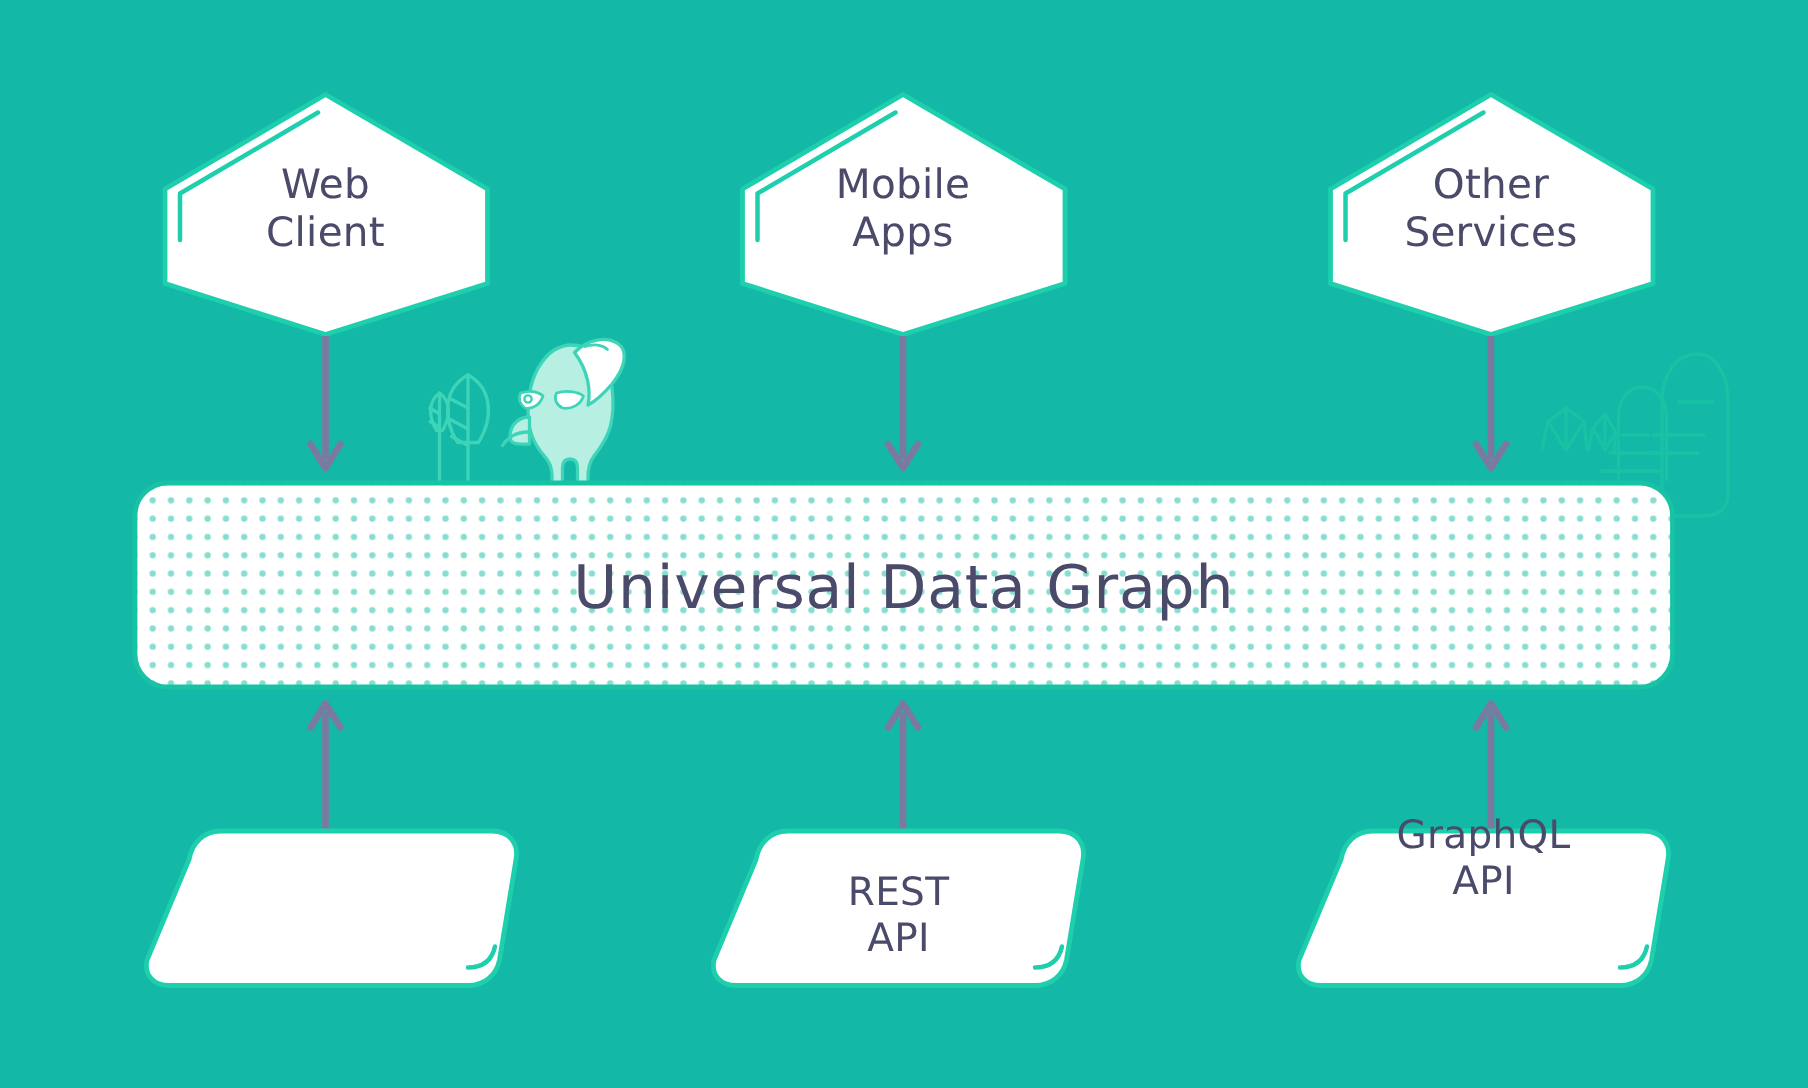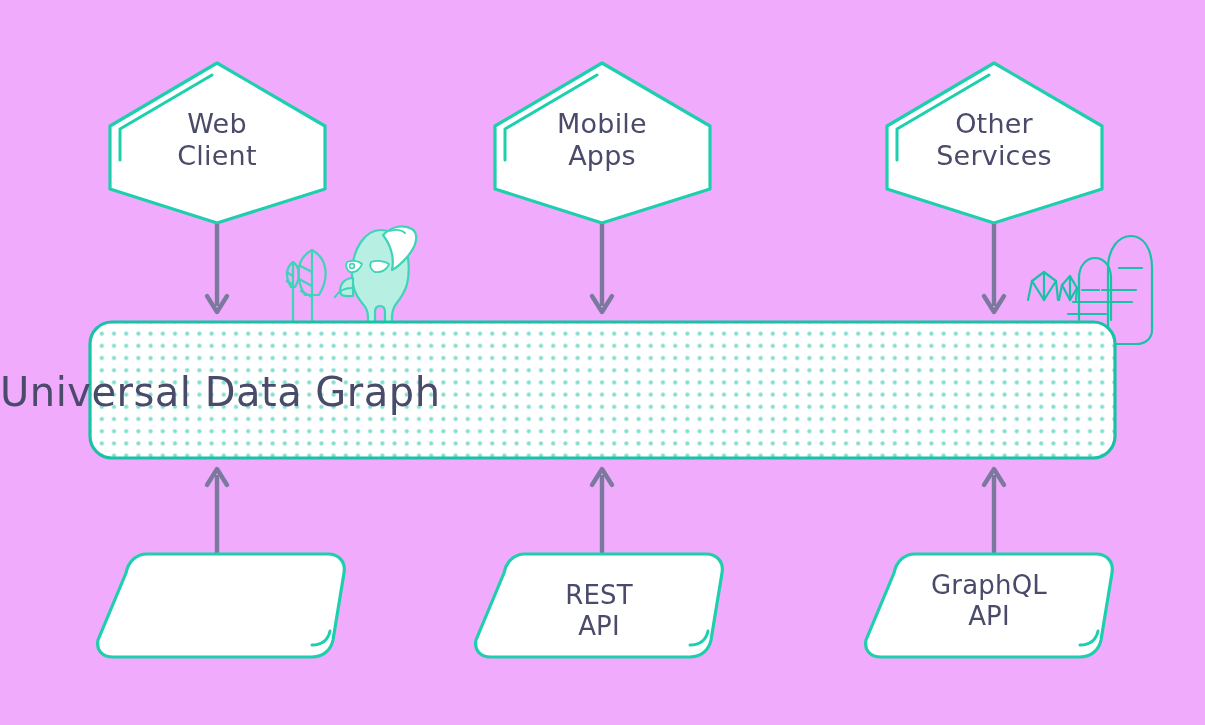--- a/index.html
+++ b/index.html
@@ -1,41 +1,42 @@
 <!DOCTYPE html>
 <html><head>
 <meta charset="utf-8">
 <style>
   html,body{margin:0;padding:0;background:#ffffff;}
   body{
     width:1205px;height:725px;overflow:hidden;
     font-family:"DejaVu Sans","Liberation Sans",sans-serif;
     -webkit-font-smoothing:antialiased;
   }
-  #stage{position:relative;width:1205px;height:725px;background:#f0abfc;}
+  #stage{position:relative;width:1205px;height:725px;background:#14b8a6;}
   #scene{position:absolute;left:0;top:0;width:1205px;height:725px;}
 
   
   .node-label{
     position:absolute;
     color:#4a4a6a;
     text-align:center;
     line-height:1.18;
     letter-spacing:0.2px;
     font-weight:400;
     white-space:pre-line;
     pointer-events:none;
   }
   .hex-label{font-size:27px;}
   .src-label{font-size:26px;}
   .bar-title{
     position:absolute;
     color:#4a4a6a;
     font-size:40px;
     letter-spacing:0.5px;
+    text-align:center;
     width:100%;
     left:0;
     font-weight:400;
   }
   
   .hit{position:absolute;background:transparent;}
 </style>
 </head>
 <body>
 
@@ -177,21 +178,21 @@
 Client</div>
   <div class="node-label hex-label" style="left:914px;top:108px;width:160px;">Other
 Services</div>
   <div class="node-label hex-label" style="left:522px;top:108px;width:160px;">Mobile
 Apps</div>
 
   <div class="bar-title" style="top:369px;">Universal Data Graph</div>
 
   <div class="node-label src-label" style="left:519px;top:580px;width:160px;">REST
 API</div>
-  <div class="node-label src-label" style="left:909px;top:570px;width:160px;">GraphQL
+  <div class="node-label src-label" style="left:909px;top:542px;width:160px;">GraphQL
 API</div>
 
   <div class="hit" style="left:110px;top:63px;width:215px;height:160px;"></div>
   <div class="hit" style="left:495px;top:63px;width:215px;height:160px;"></div>
   <div class="hit" style="left:887px;top:63px;width:215px;height:160px;"></div>
   <div class="hit" style="left:90px;top:322px;width:1025px;height:136px;"></div>
   <div class="hit" style="left:98px;top:554px;width:248px;height:103px;"></div>
   <div class="hit" style="left:476px;top:554px;width:248px;height:103px;"></div>
   <div class="hit" style="left:864px;top:554px;width:250px;height:103px;"></div>
 

